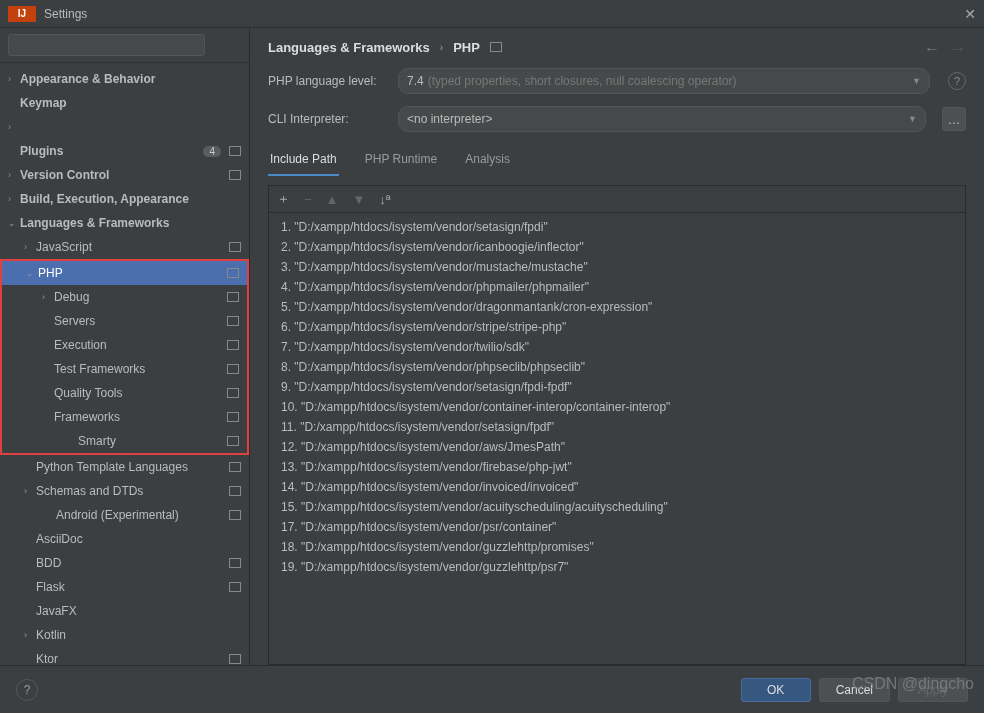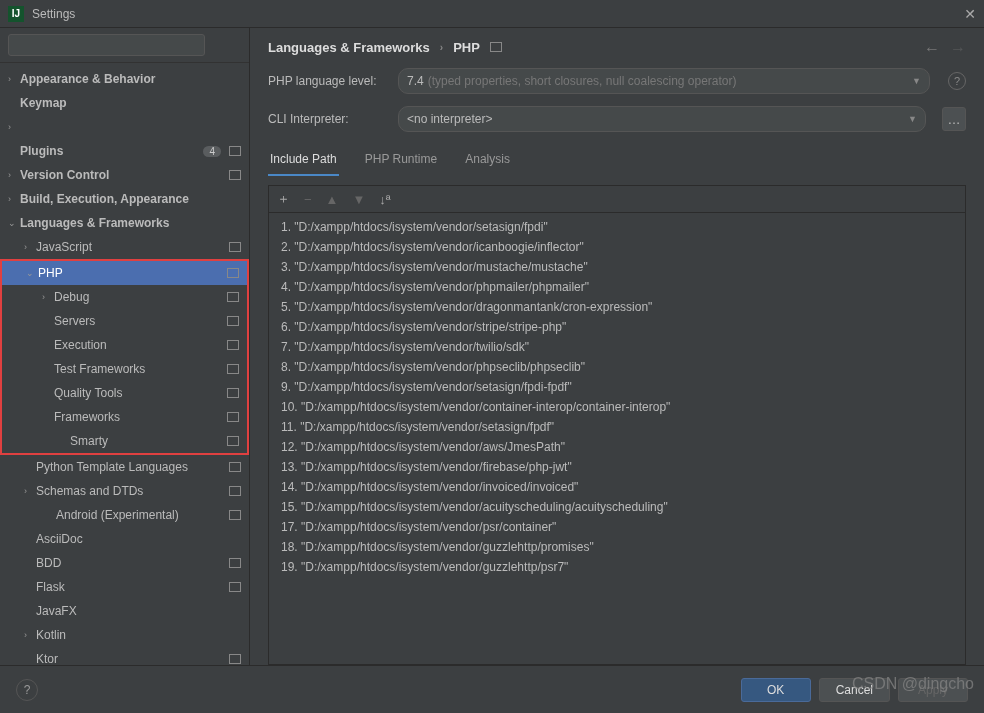--- a/index.html
+++ b/index.html
@@ -16,22 +16,22 @@
 }
 .titlebar {
   height: 28px;
   background: #3c3f41;
   display: flex;
   align-items: center;
   padding: 0 8px;
   border-bottom: 1px solid #2b2b2b;
 }
 .titlebar .app-icon {
-  width: 16px; height: 16px;
-  background: #14532d; color: #fff;
+  width: 28px; height: 16px;
+  background: #c2410c; color: #fff;
   display: inline-flex; align-items: center; justify-content: center;
   font-size: 10px; font-weight: bold;
   margin-right: 8px;
 }
 .titlebar .title { font-size: 12px; color: #bbbbbb; }
 .titlebar .close-icon {
   margin-left: auto;
   font-size: 14px; color: #aaa;
   cursor: pointer;
 }
@@ -317,21 +317,21 @@
           <div class="tree-item" style="padding-left: 40px;">
             <span class="arrow"></span>
             <span class="label">Quality Tools</span>
             <span class="proj-icon"></span>
           </div>
           <div class="tree-item" style="padding-left: 40px;">
             <span class="arrow"></span>
             <span class="label">Frameworks</span>
             <span class="proj-icon"></span>
           </div>
-          <div class="tree-item" style="padding-left: 56px;">
+          <div class="tree-item" style="padding-left: 20px; gap: 44px;">
             <span class="arrow"></span>
             <span class="label">Smarty</span>
             <span class="proj-icon"></span>
           </div>
         </div>
         <div class="tree-item" style="padding-left: 24px;">
           <span class="arrow"></span>
           <span class="label">Python Template Languages</span>
           <span class="proj-icon"></span>
         </div>

